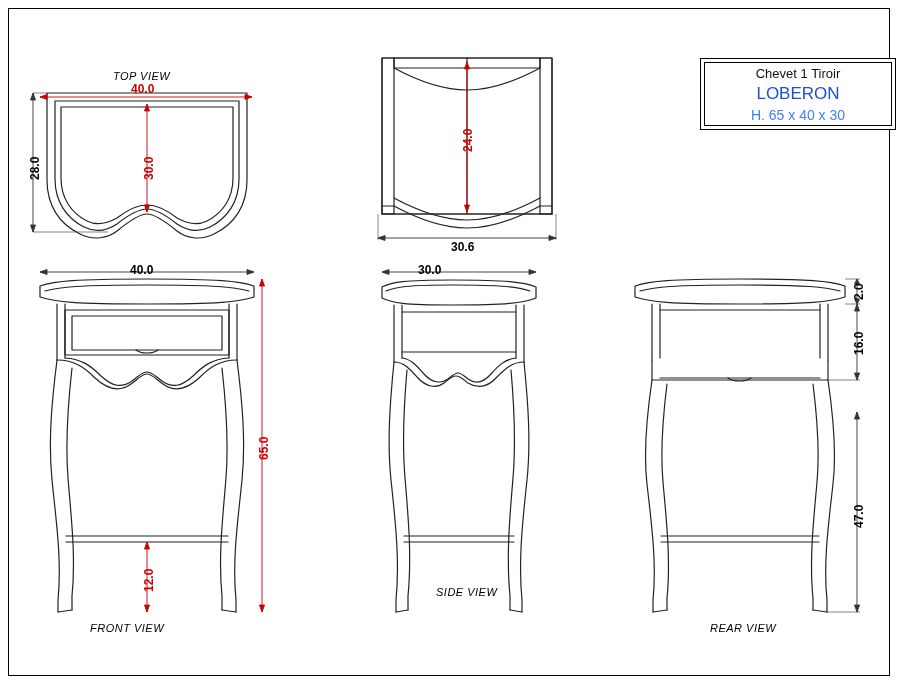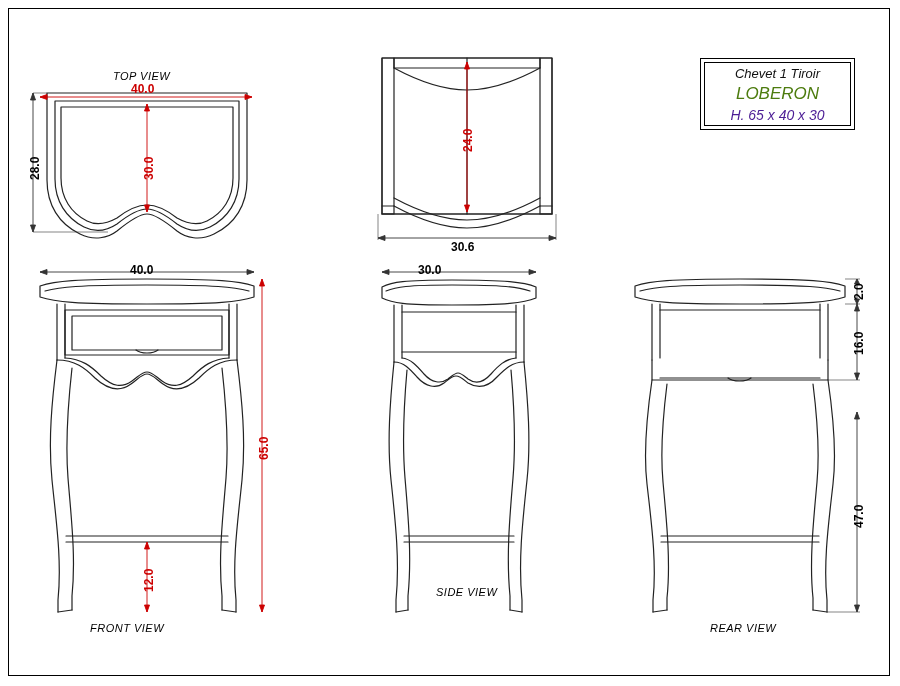--- a/index.html
+++ b/index.html
@@ -58,26 +58,25 @@
   }
   .vert {
     transform: rotate(-90deg);
     transform-origin: left top;
   }
   
   #title-block {
     position: absolute;
     left: 700px;
     top: 58px;
-    width: 155px;
+    width: 196px;
     height: 72px;
     border: 1px solid #000000;
     background: #ffffff;
     box-sizing: border-box;
-    font-style: italic;
   }
   #title-block .inner {
     position: absolute;
     left: 3px;
     top: 3px;
     right: 3px;
     bottom: 3px;
     border: 1px solid #000000;
     box-sizing: border-box;
     display: flex;
@@ -86,26 +85,26 @@
     justify-content: center;
     padding-top: 1px;
   }
   #title-block .tb-line1 {
     font-size: 13px;
     color: #111111;
     line-height: 18px;
   }
   #title-block .tb-line2 {
     font-size: 17px;
-    color: #4d7c0f;
+    color: #1d4ed8;
     line-height: 22px;
   }
   #title-block .tb-line3 {
     font-size: 14px;
-    color: #4c1d95;
+    color: #3b82f6;
     line-height: 20px;
   }
 </style>
 </head>
 <body>
 
 <div id="sheet">
 
   <div class="border-frame"></div>
 

